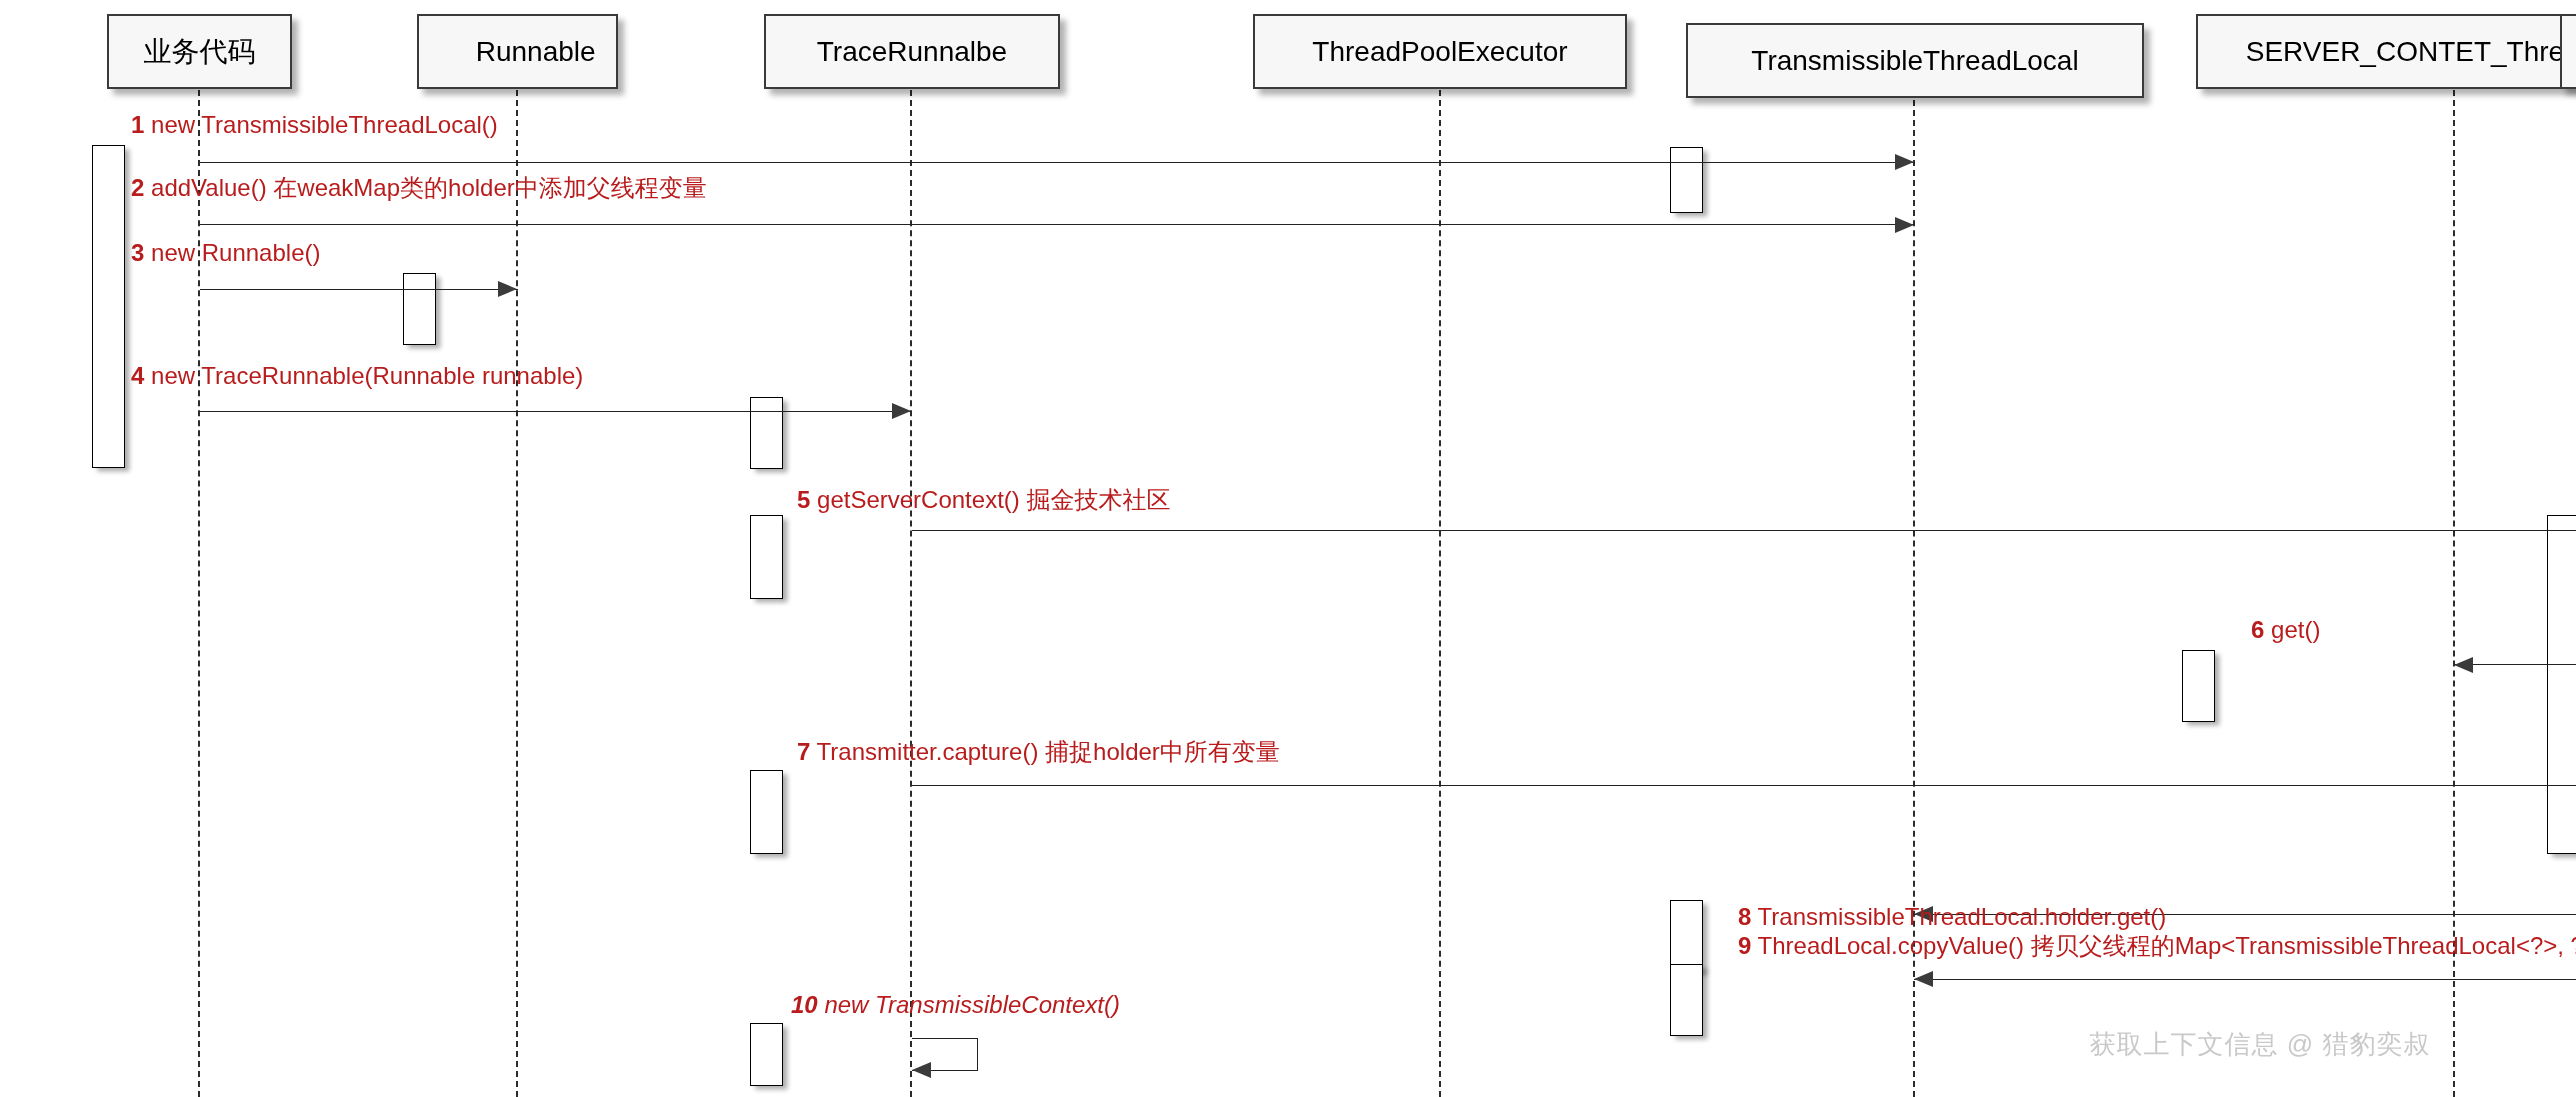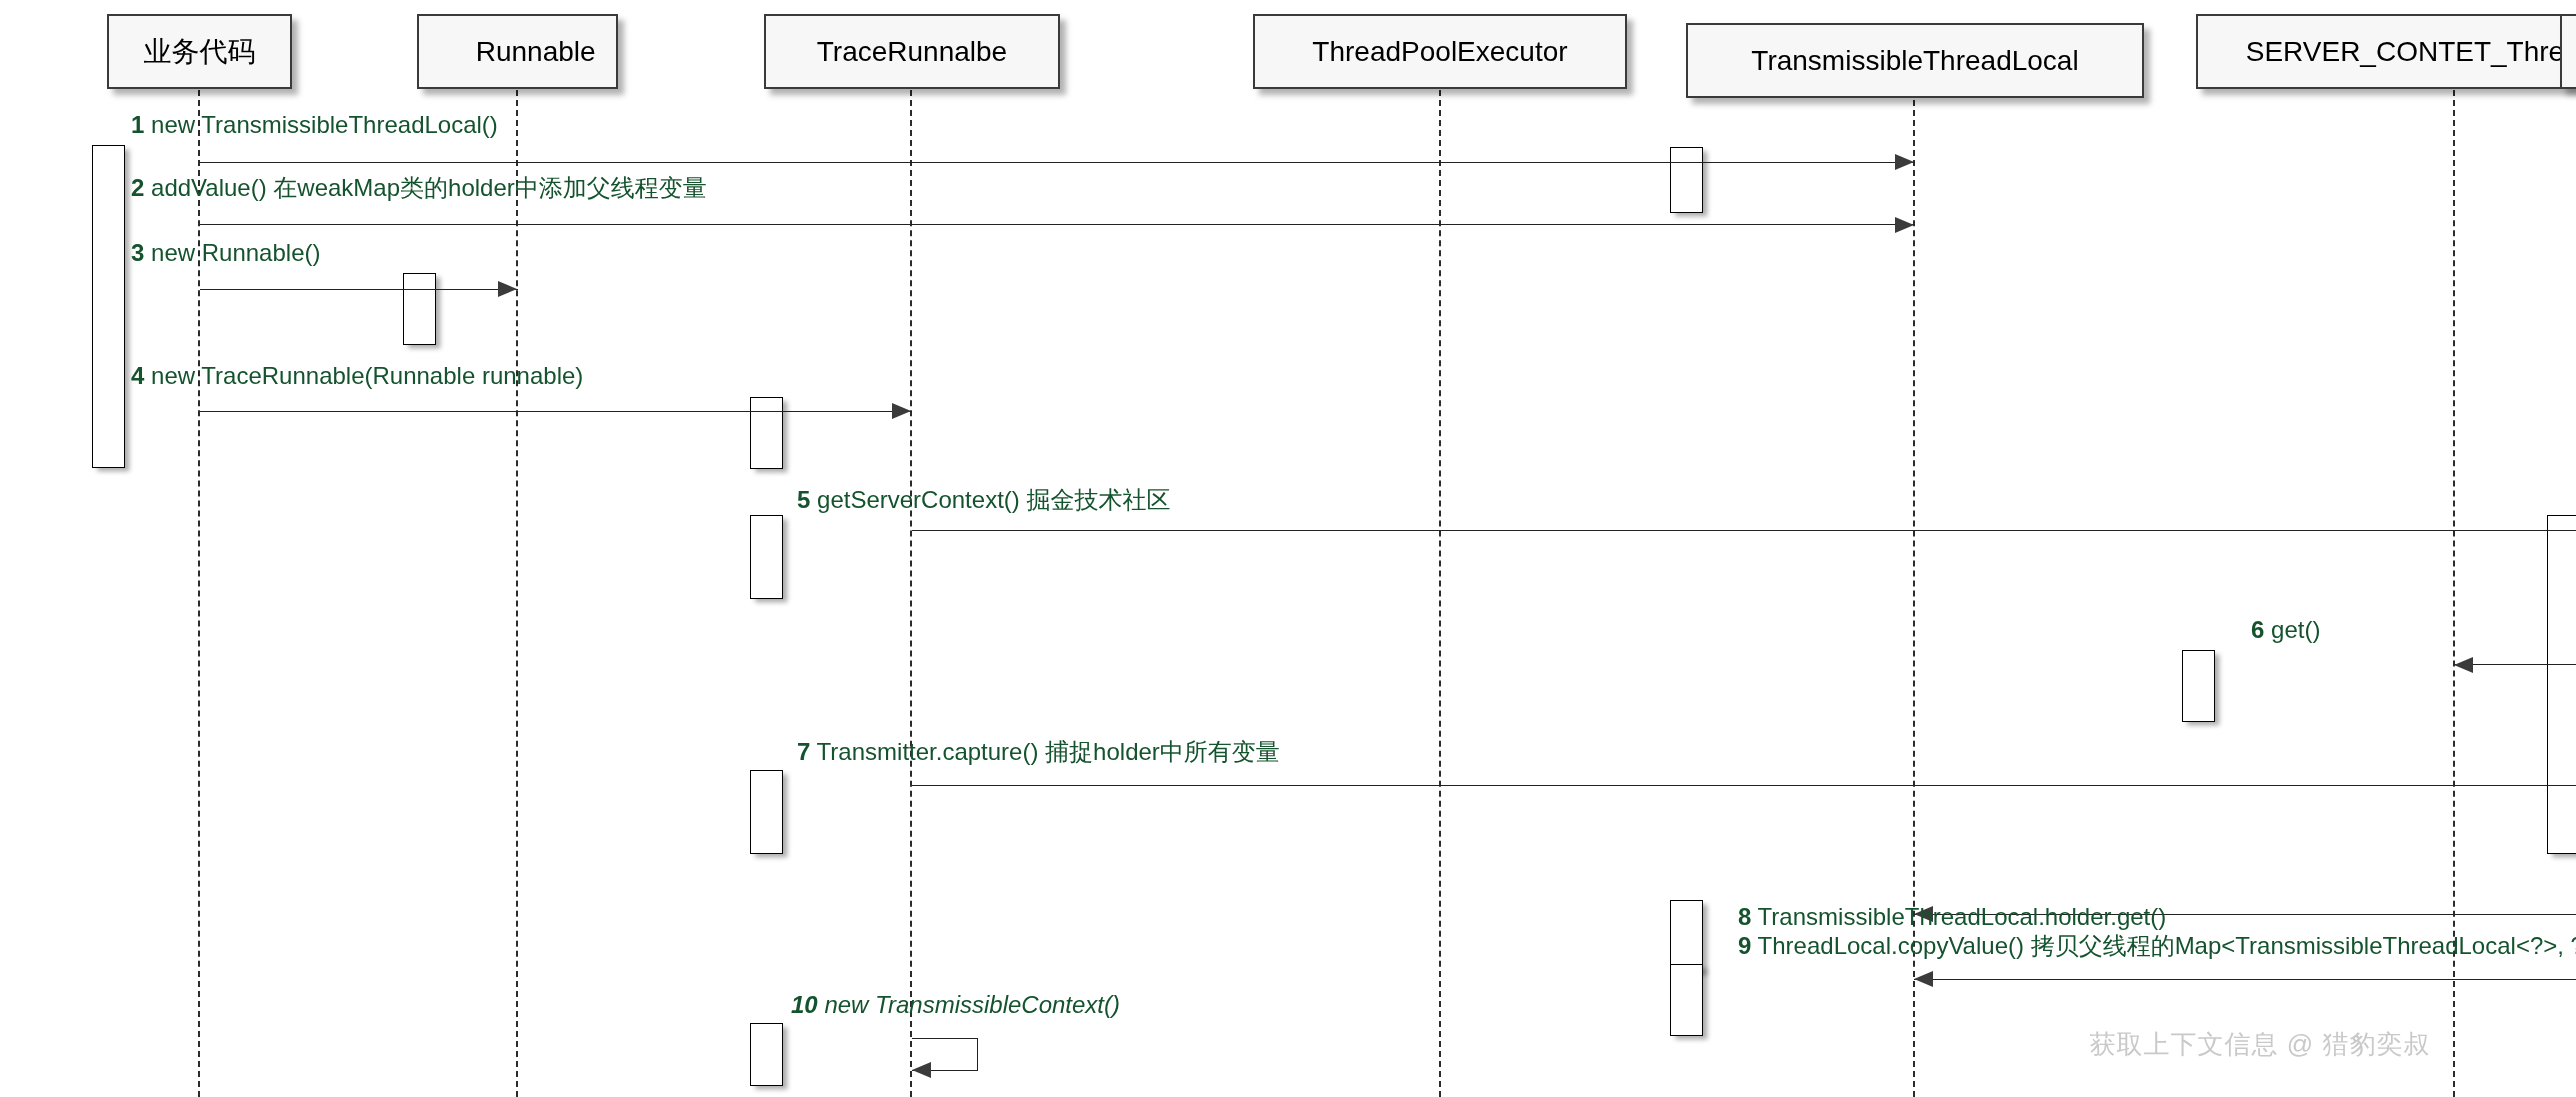--- a/index.html
+++ b/index.html
@@ -78,21 +78,21 @@
     box-sizing: border-box;
     border-top: 1.9px solid #222222;
     border-right: 1.9px solid #222222;
     border-bottom: 1.9px solid #222222;
   }
 
   
   .msg-label {
     position: absolute;
     font-size: 24px;
-    color: #14532d;
+    color: #b91c1c;
     white-space: nowrap;
     line-height: 1;
   }
   .msg-label .seq {
     font-weight: bold;
   }
 
   
   .watermark {
     position: absolute;

